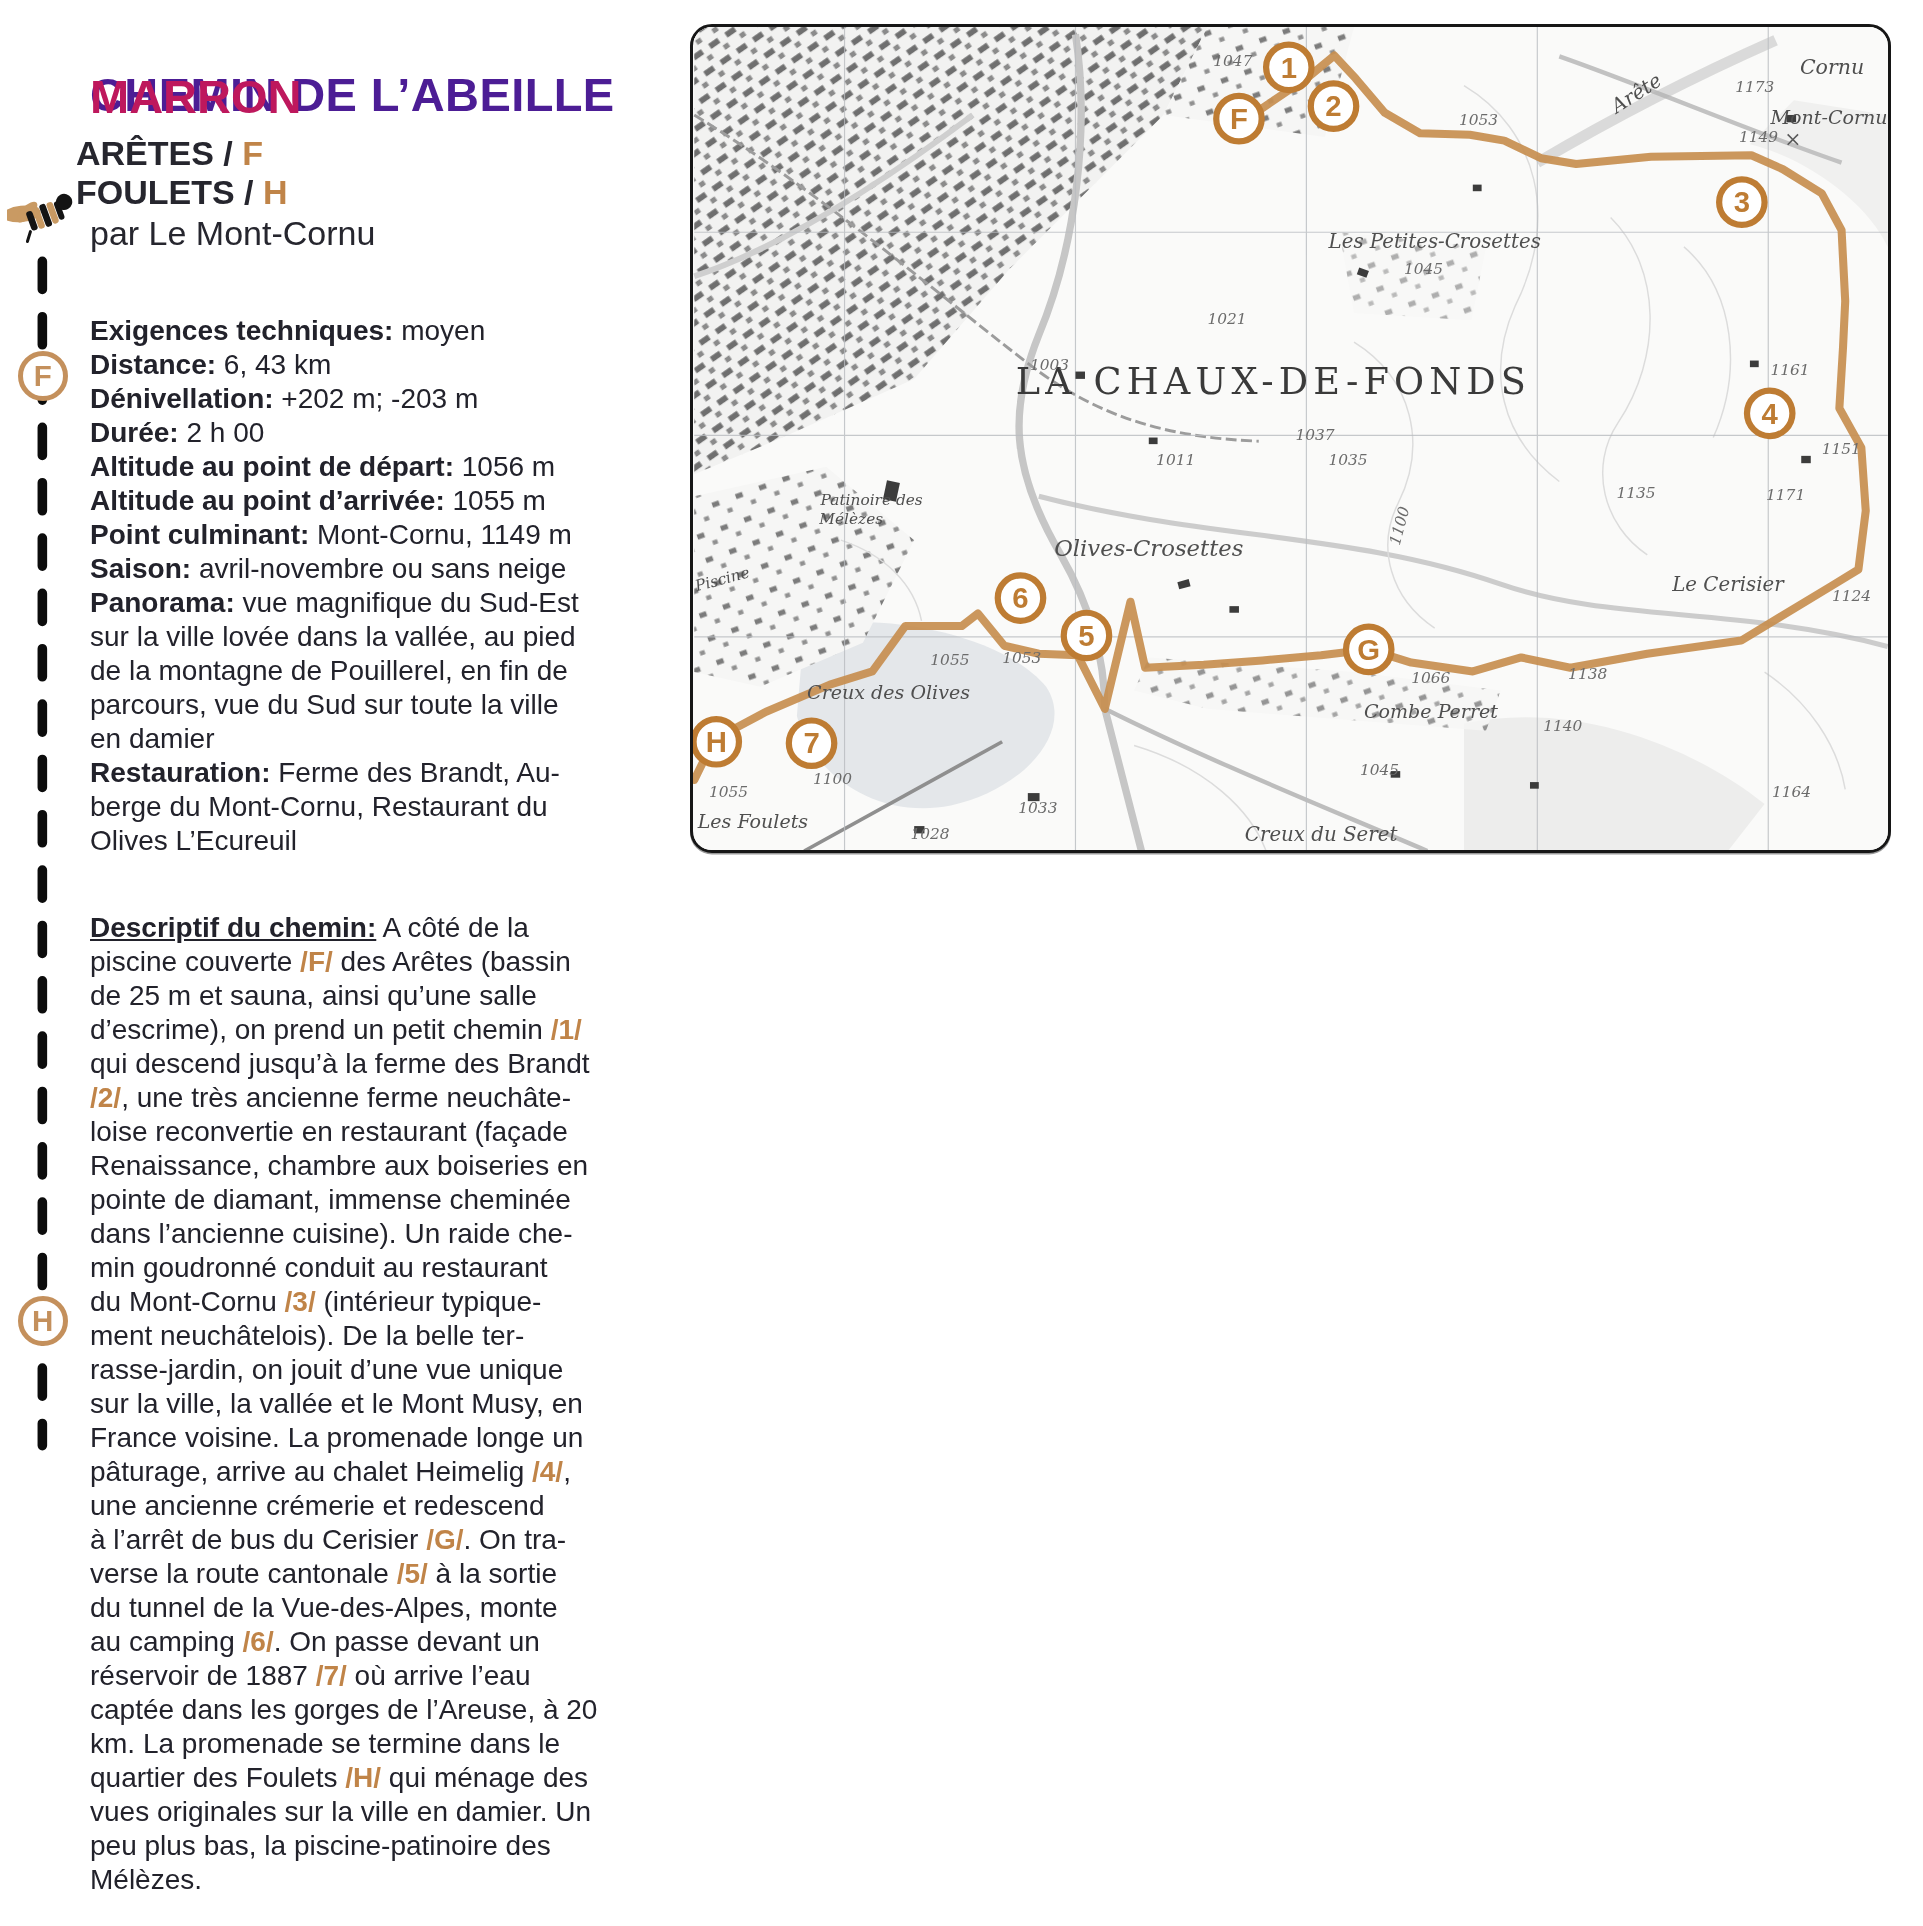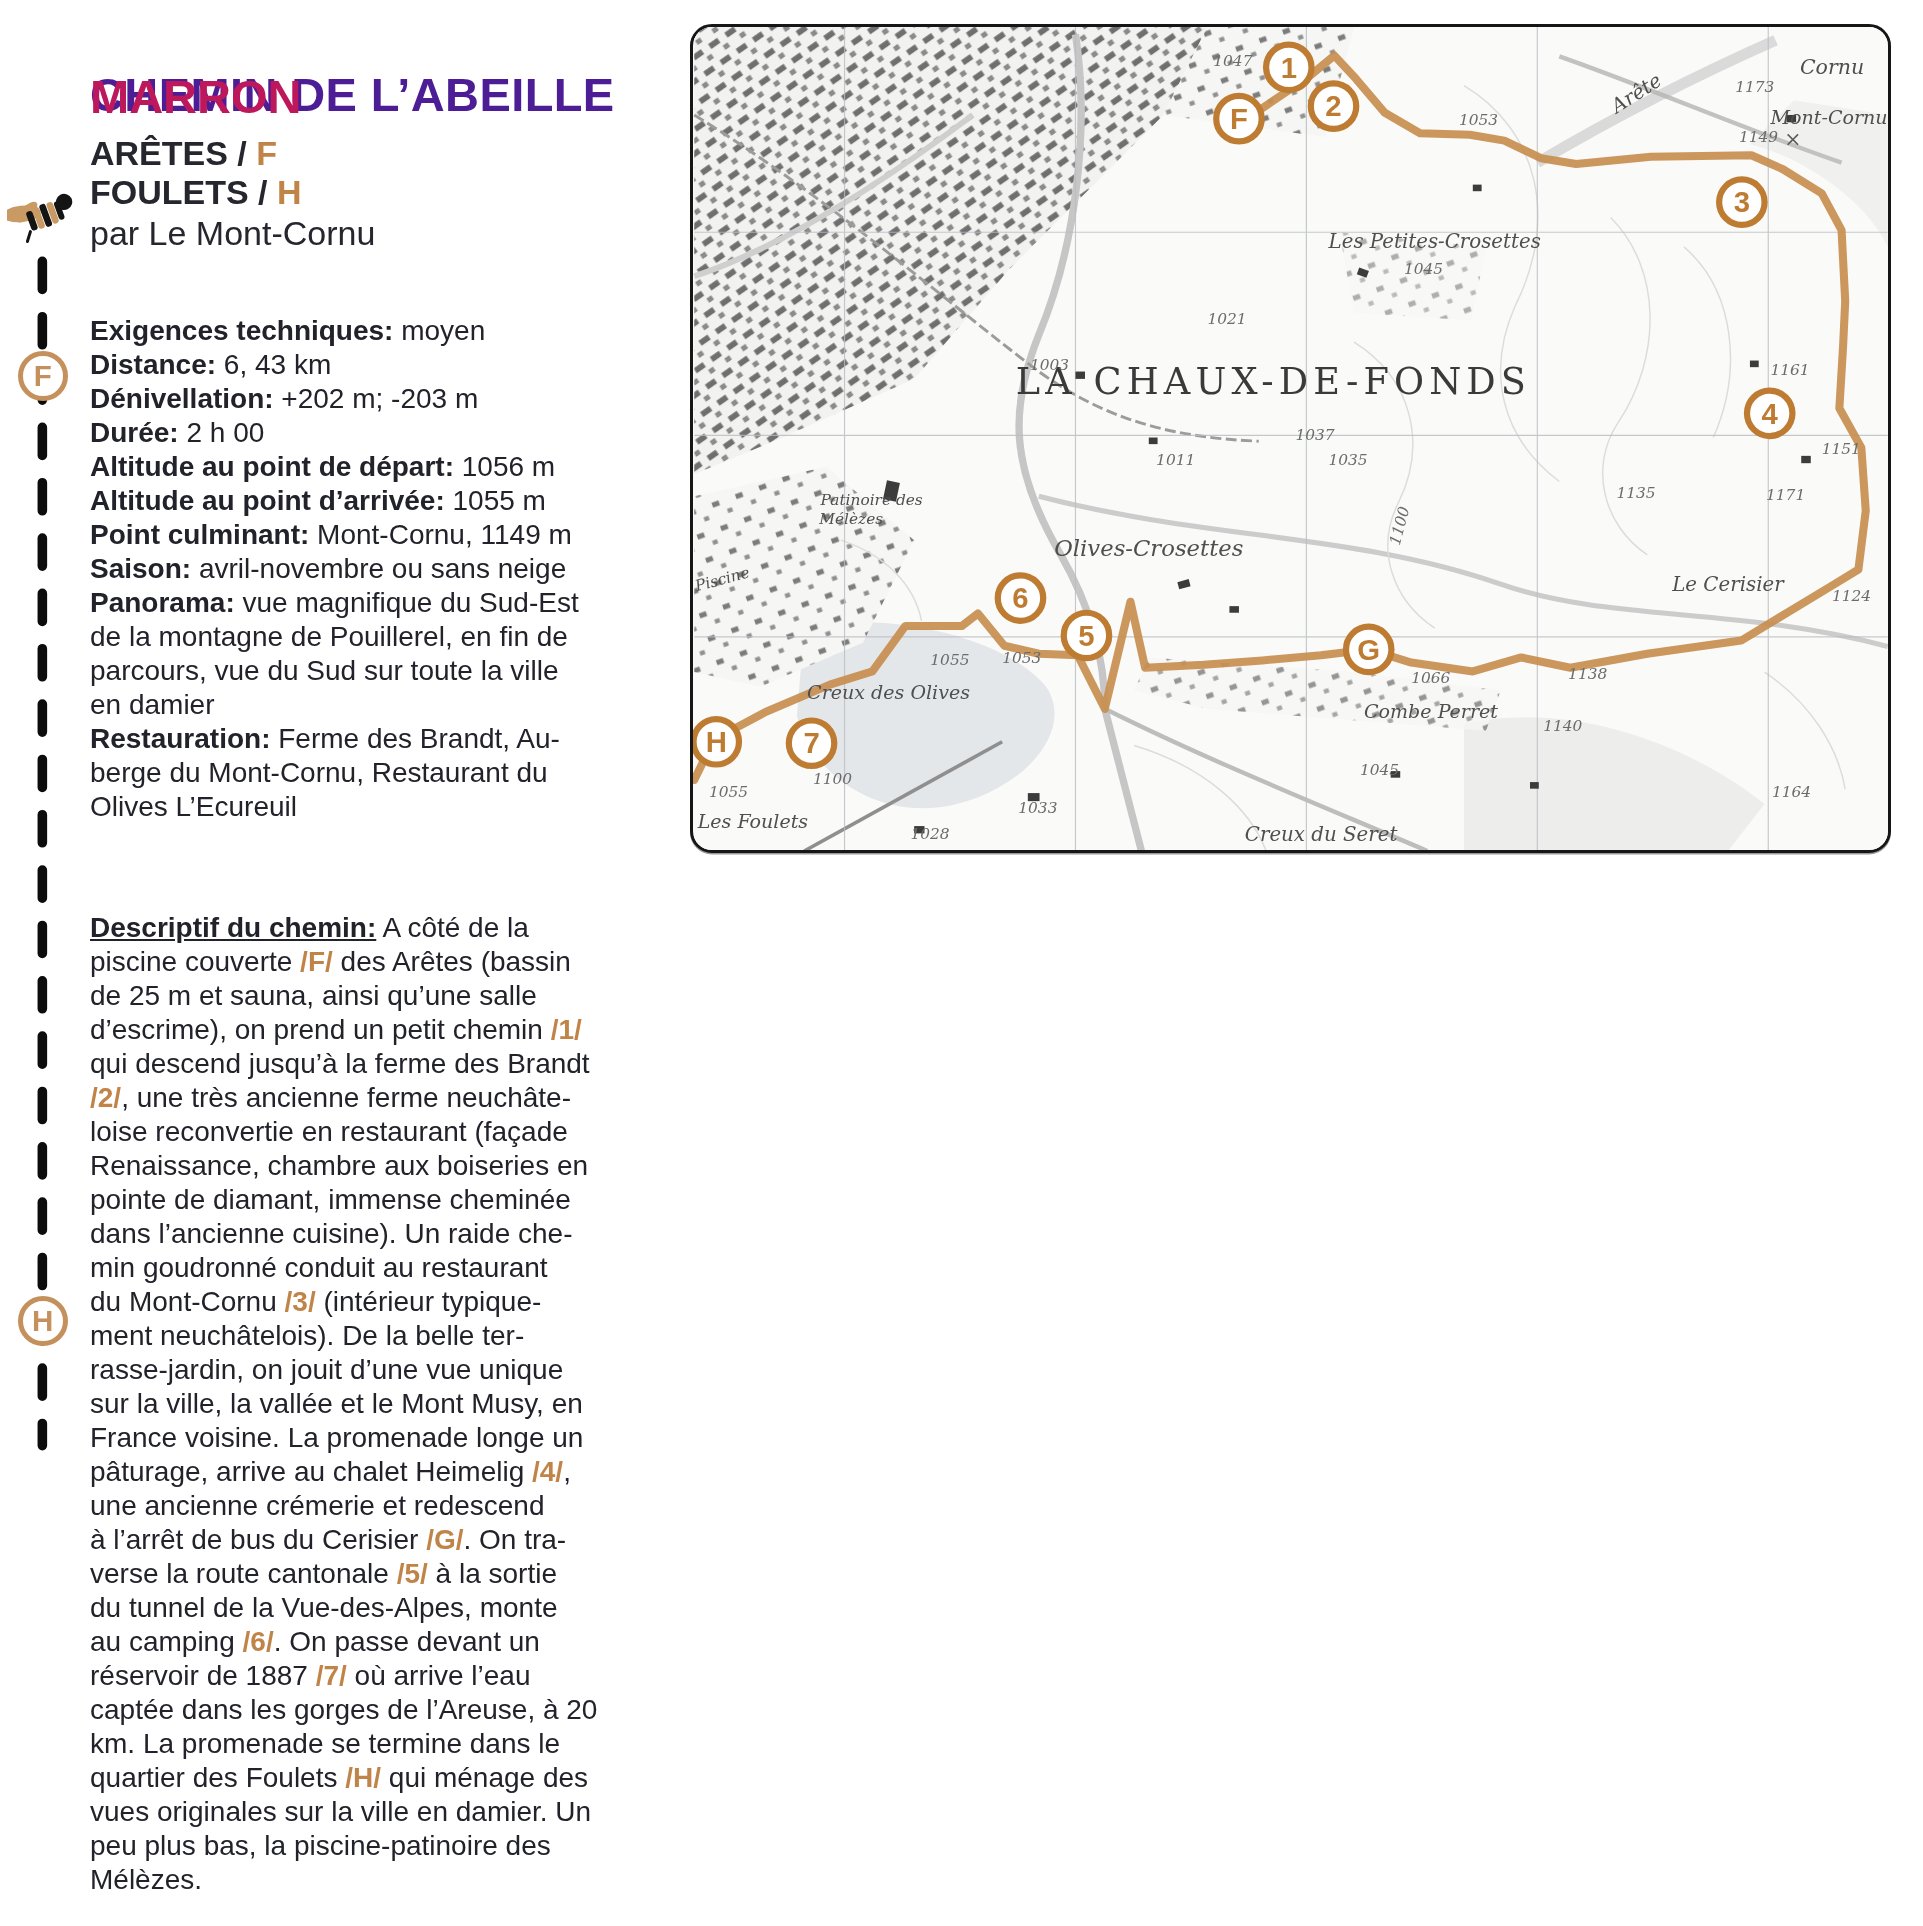--- a/index.html
+++ b/index.html
@@ -15,21 +15,21 @@
          display:flex;align-items:center;justify-content:center;
          font-size:29.5px;font-weight:bold;color:#C4905C;line-height:1;}
   .badge-f{left:17.7px;top:351px;}
   .badge-h{left:17.7px;top:1296px;}
   .title{position:absolute;left:90px;top:22px;font-size:47px;font-weight:700;
          letter-spacing:0.4px;color:#4c1d95;line-height:49px;white-space:nowrap;margin-top:48px;}
   .subtitle{position:absolute;left:90px;top:72px;font-size:47px;font-weight:700;
          color:#be185d;line-height:49px;}
   .routeline{font-size:34px;font-weight:600;color:#26262e;line-height:39px;white-space:nowrap;}
   .routeline .tan{color:#C08448;font-weight:700;}
-  .routelines{position:absolute;left:90px;top:134px;}
+  .routelines{position:absolute;left:76px;top:134px;}
   .via{position:absolute;left:90px;top:214px;font-size:34px;font-weight:400;
        color:#26262e;white-space:nowrap;}
 
   .details{position:absolute;left:90px;top:314px;font-size:28px;line-height:34px;}
   .details b{font-weight:700;text-align:right;}
   .desc{position:absolute;left:90px;top:911px;font-size:28px;line-height:34px;}
   .desc b{font-weight:700;text-decoration:underline;}
   .mk{color:#C08448;font-weight:700;}
 
   
@@ -82,20 +82,21 @@
   <div class="details" id="details">
       <div><b>Exigences techniques:</b> moyen</div>
       <div><b>Distance:</b> 6, 43 km</div>
       <div><b>Dénivellation:</b> +202 m; -203 m</div>
       <div><b>Durée:</b> 2 h 00</div>
       <div><b>Altitude au point de départ:</b> 1056 m</div>
       <div><b>Altitude au point d’arrivée:</b> 1055 m</div>
       <div><b>Point culminant:</b> Mont-Cornu, 1149 m</div>
       <div><b>Saison:</b> avril-novembre ou sans neige</div>
       <div><b>Panorama:</b> vue magnifique du Sud-Est</div>
+      <div>sur la ville lovée dans la vallée, au pied</div>
       <div>de la montagne de Pouillerel, en fin de</div>
       <div>parcours, vue du Sud sur toute la ville</div>
       <div>en damier</div>
       <div><b>Restauration:</b> Ferme des Brandt, Au-</div>
       <div>berge du Mont-Cornu, Restaurant du</div>
       <div>Olives L’Ecureuil</div>
     </div>
 
   <div class="desc" id="description">
       <div><b>Descriptif du chemin:</b><span> A côté de la</span></div>

